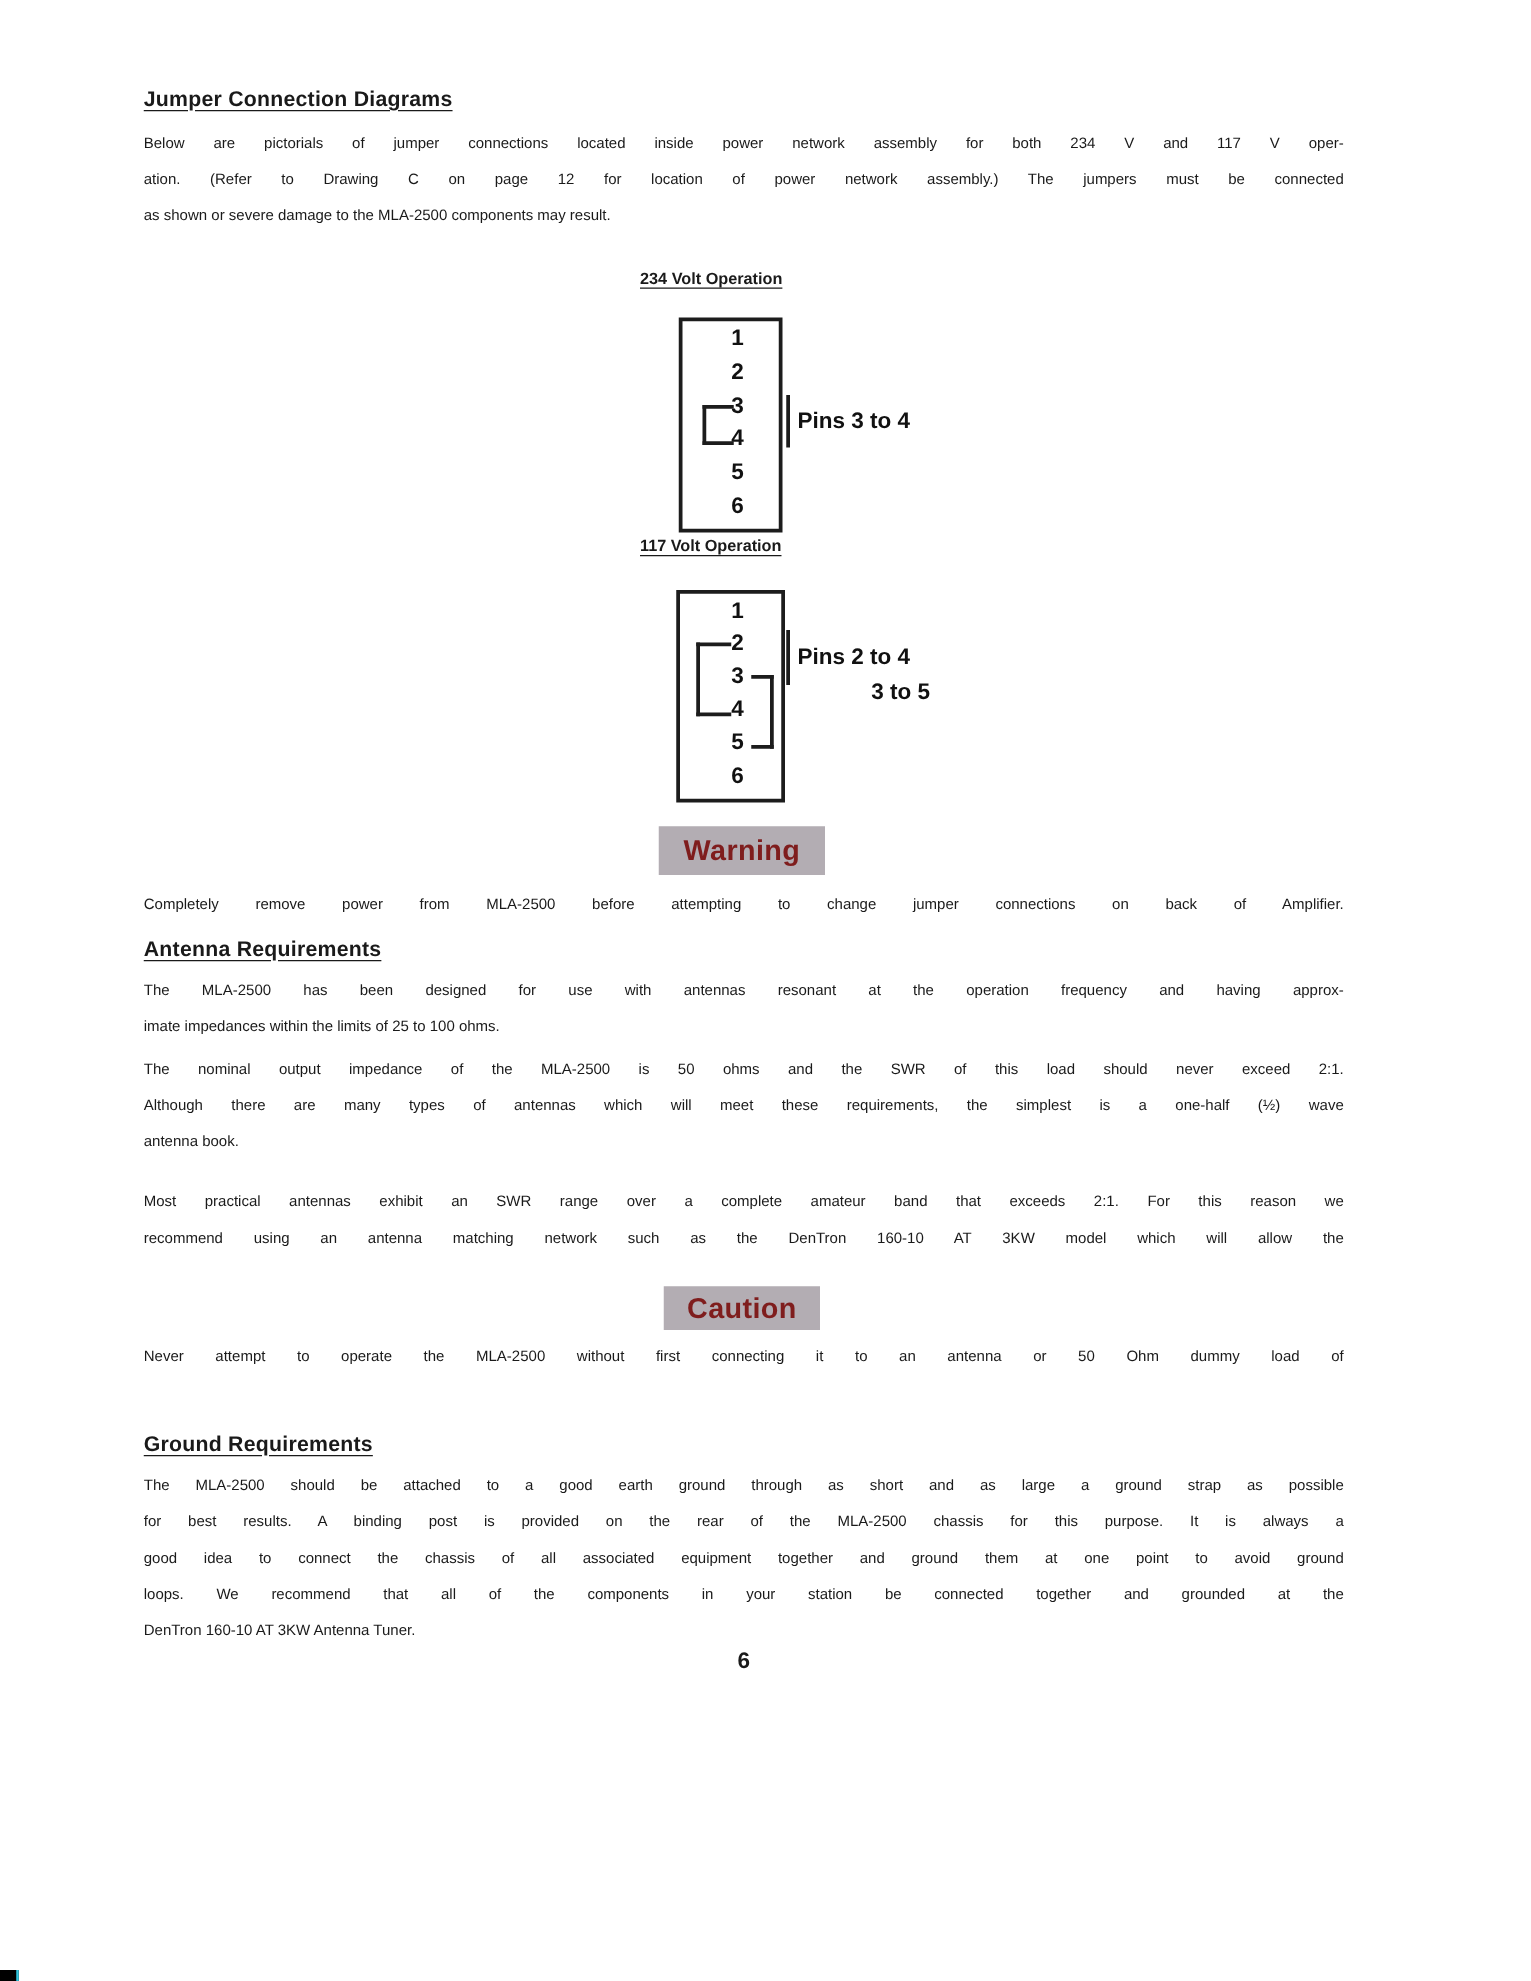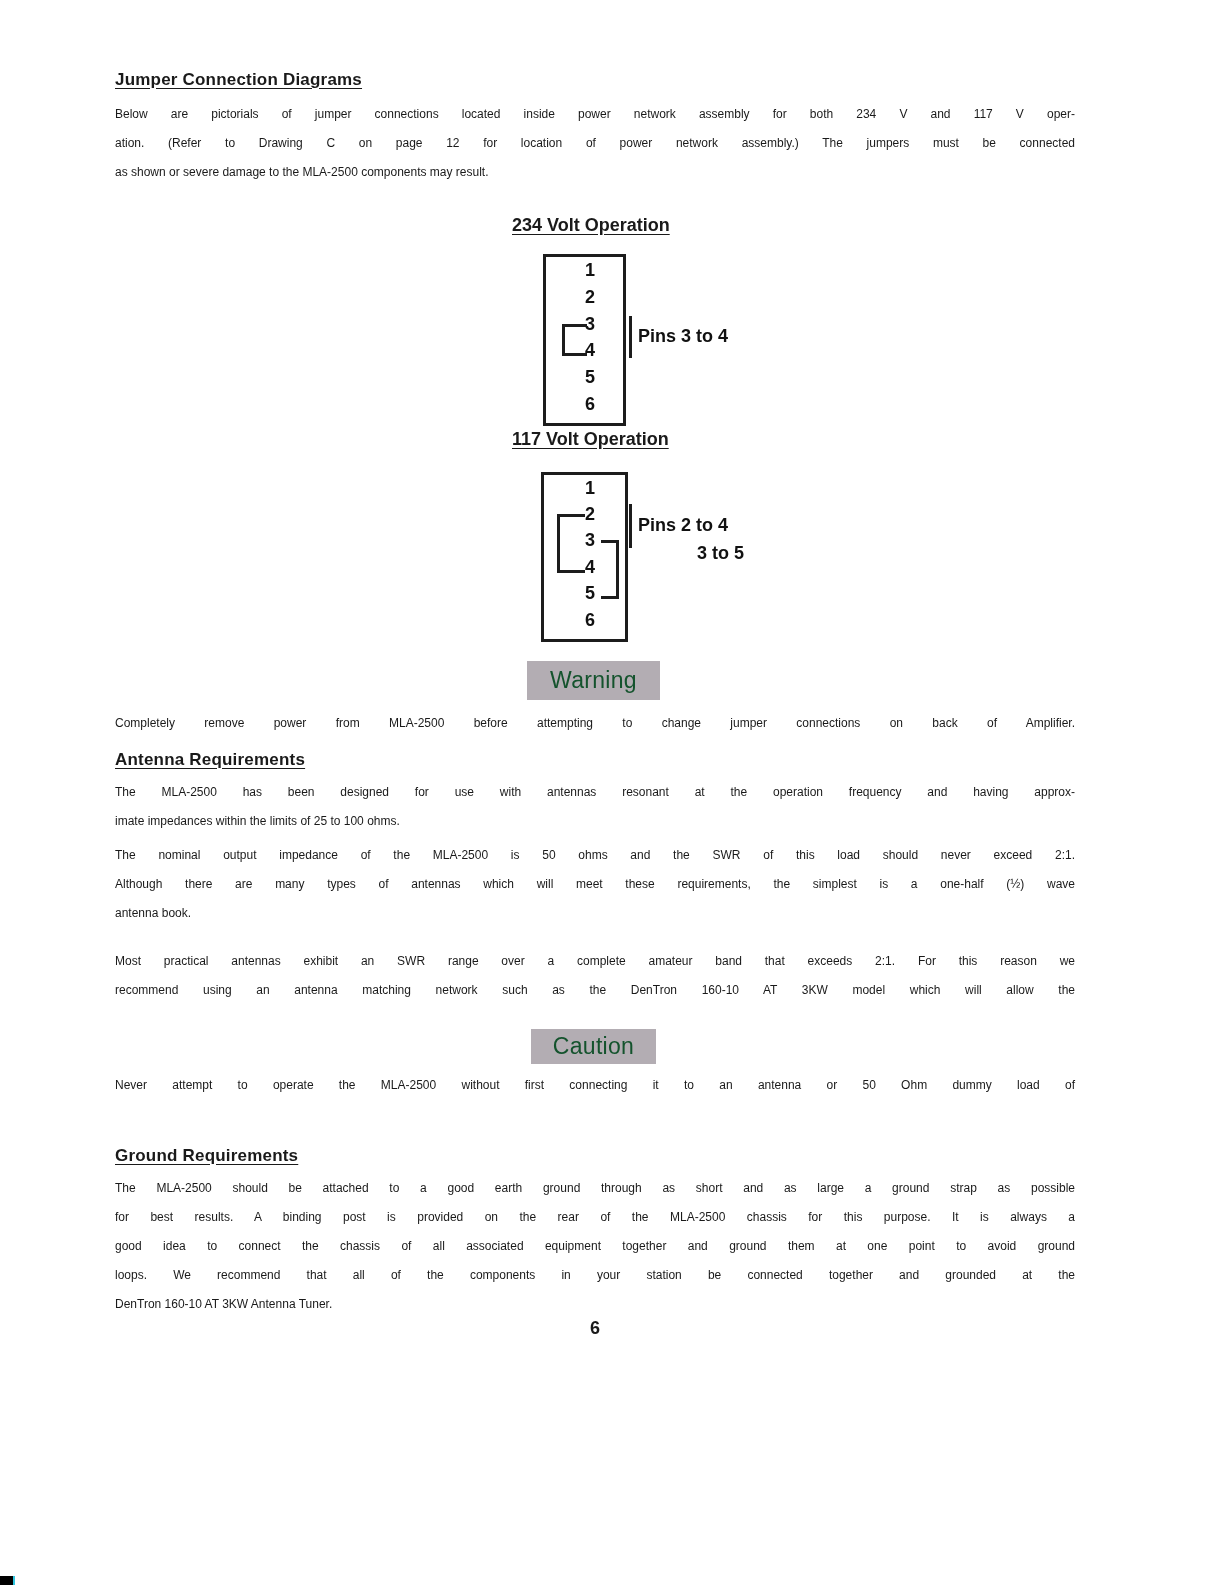--- a/index.html
+++ b/index.html
@@ -10,36 +10,36 @@
   .heading {
     position:absolute; left:115px; font-size:17px; font-weight:700;
     text-decoration:underline; text-underline-offset:3px; letter-spacing:0.2px;
   }
   .para { position:absolute; left:115px; width:960px; font-size:12px; }
   .pline, .plast { height:29px; line-height:29px; }
   .pline { text-align:justify; text-align-last:justify; }
   .plast { text-align:left; }
   .italic { font-style:italic; }
   .diagram-title {
-    position:absolute; font-size:18px; font-weight:700;
+    position:absolute; font-size:13px; font-weight:700;
     text-decoration:underline; text-underline-offset:3px;
   }
   .pinbox { position:absolute; border:3px solid #1c1c1c; background:#ffffff; }
   .pin {
     position:absolute; width:30px; height:26px; line-height:26px;
     text-align:center; font-size:18px; font-weight:700; color:#111;
   }
   .bracket-left { position:absolute; border:3px solid #1c1c1c; border-right:none; }
   .bracket-right { position:absolute; border:3px solid #1c1c1c; border-left:none; }
   .tick { position:absolute; width:3px; background:#1c1c1c; }
   .pin-label { position:absolute; font-size:18px; font-weight:700; line-height:28px; color:#111; }
   .badge {
-    position:absolute; background:#b3adb3; color:#14532d;
+    position:absolute; background:#b3adb3; color:#7f1d1d;
     display:flex; align-items:center; justify-content:center;
-    font-size:23px; font-weight:400; letter-spacing:0.3px;
+    font-size:23px; font-weight:700; letter-spacing:0.3px;
   }
   .page-number { position:absolute; left:115px; width:960px; text-align:center; font-size:18px; font-weight:700; }
   .scan-artifact { position:absolute; left:0; top:1576px; width:13px; height:9px; background:#000; border-right:2px solid #30c6e0; }
 </style>
 </head>
 <body>
 
 <div class="page">
 
   <div class="heading" style="top:70px">Jumper Connection Diagrams</div>

